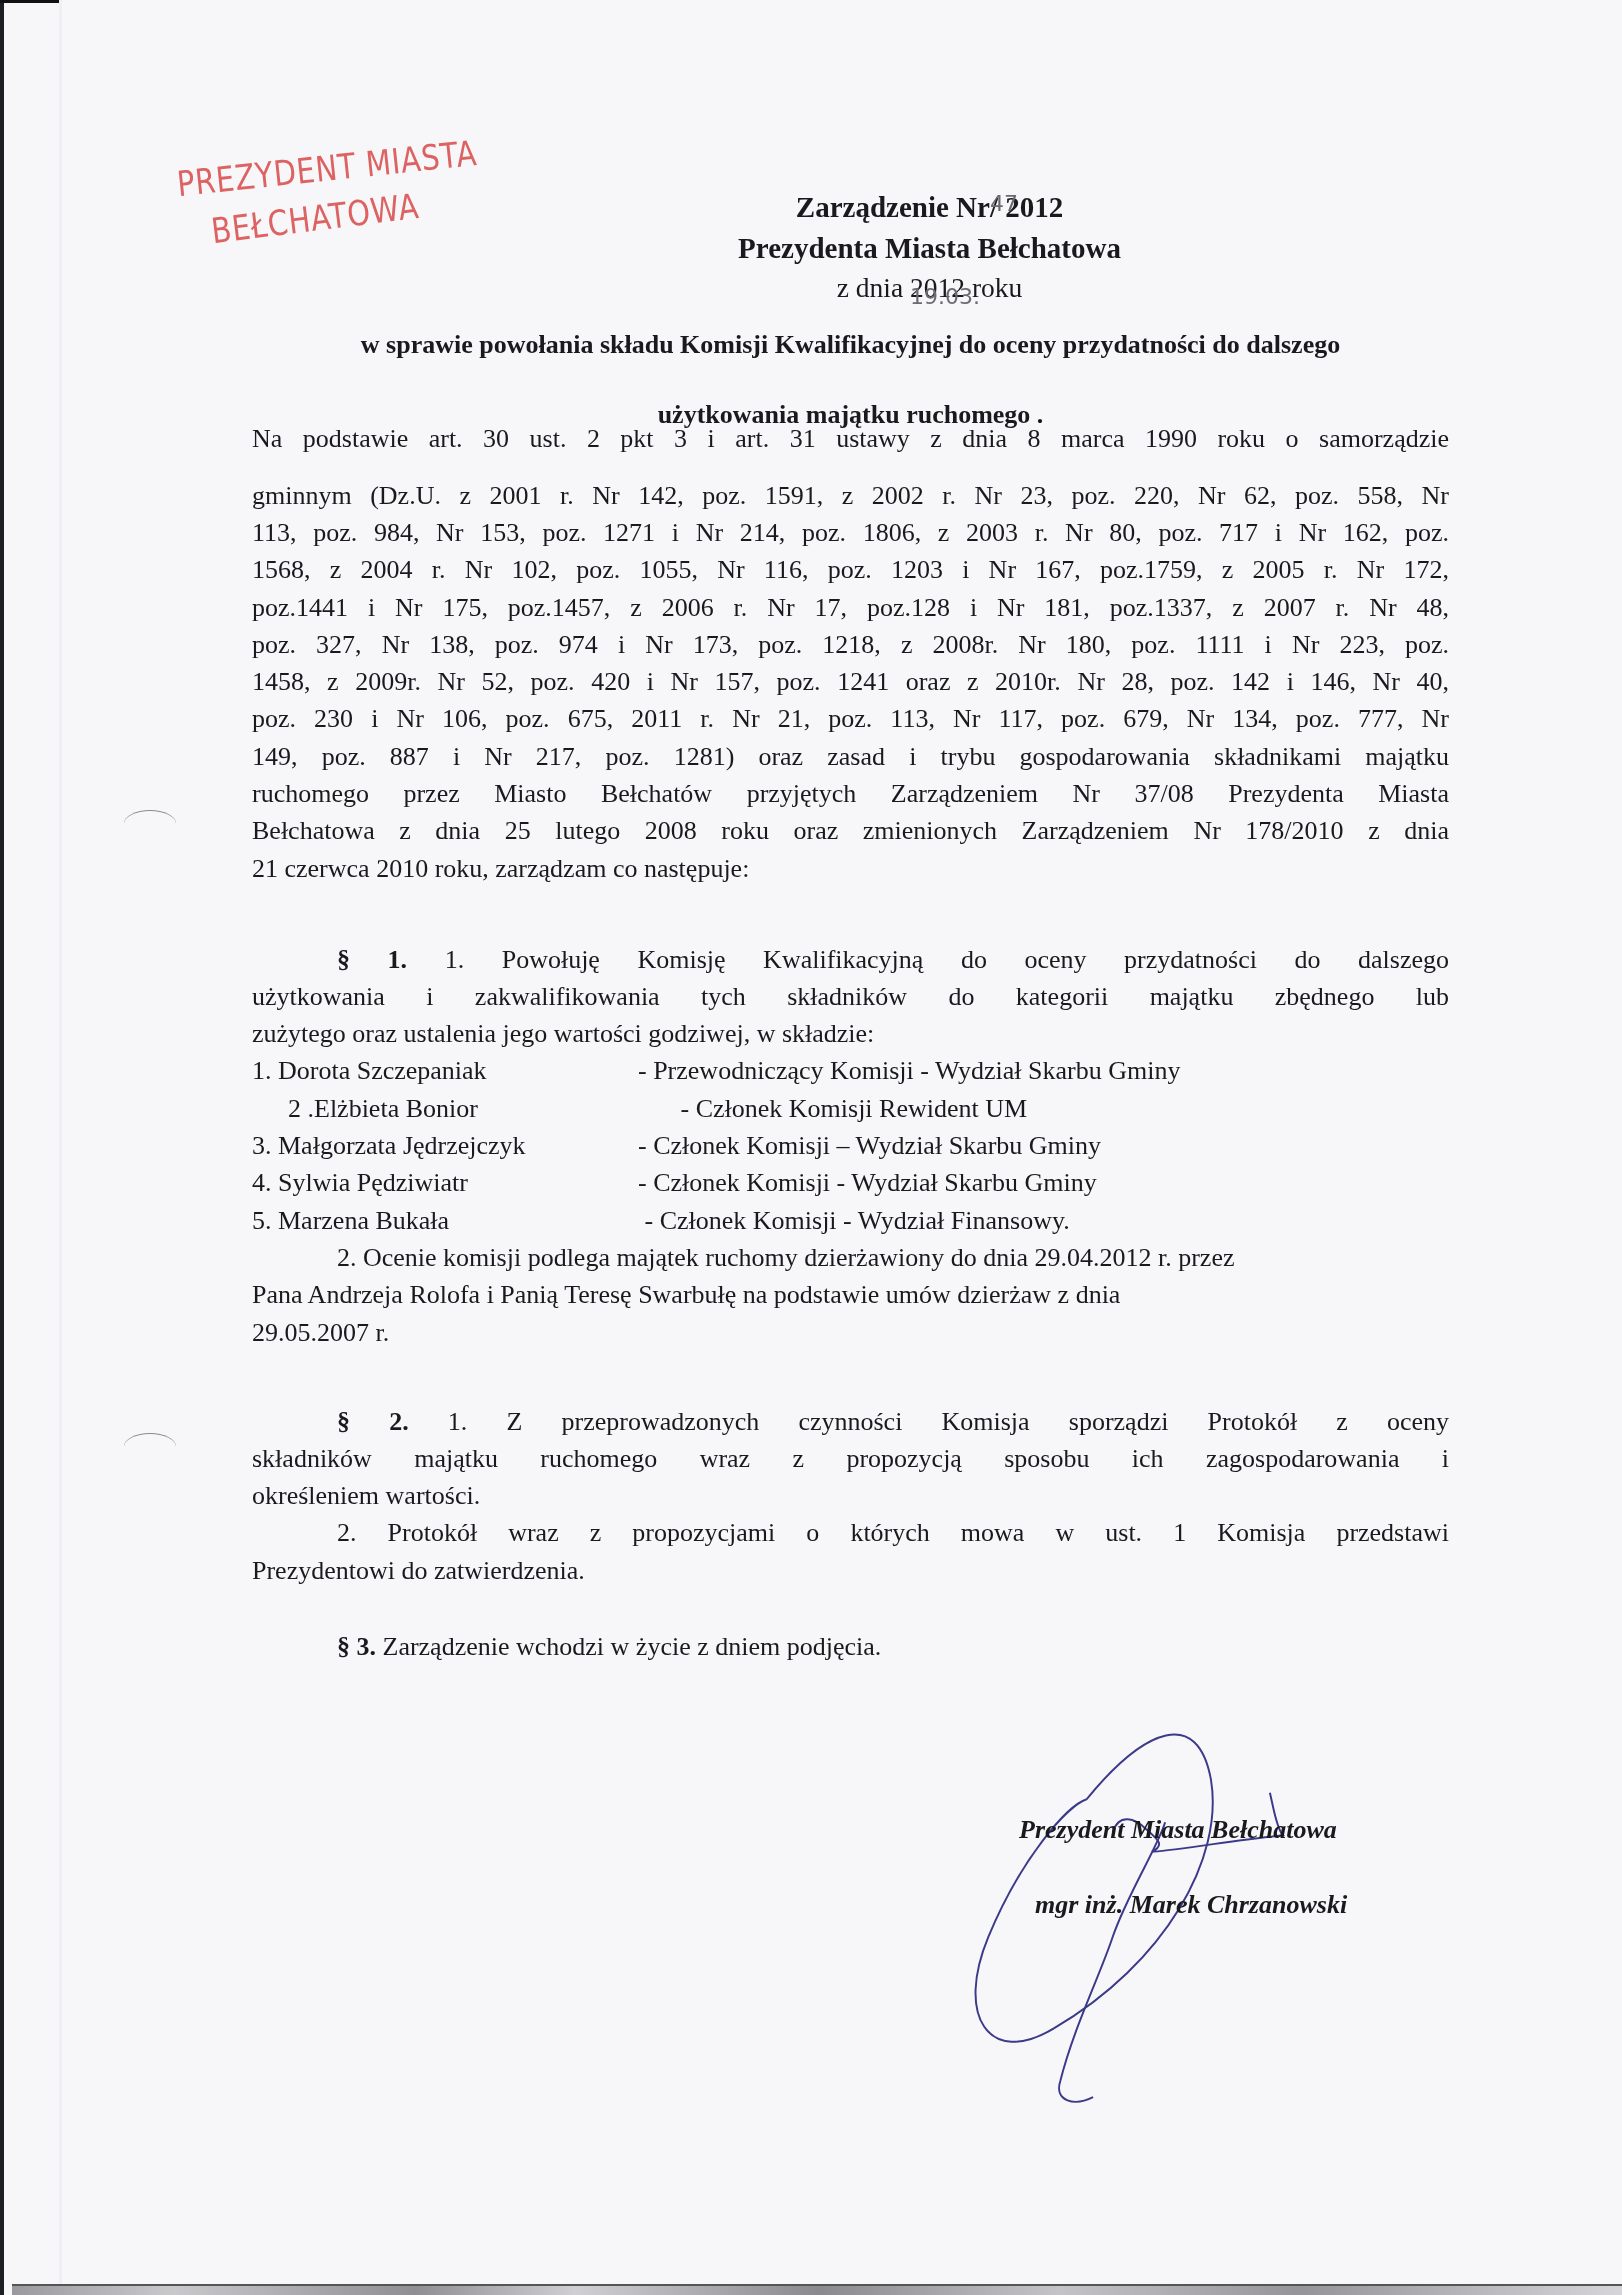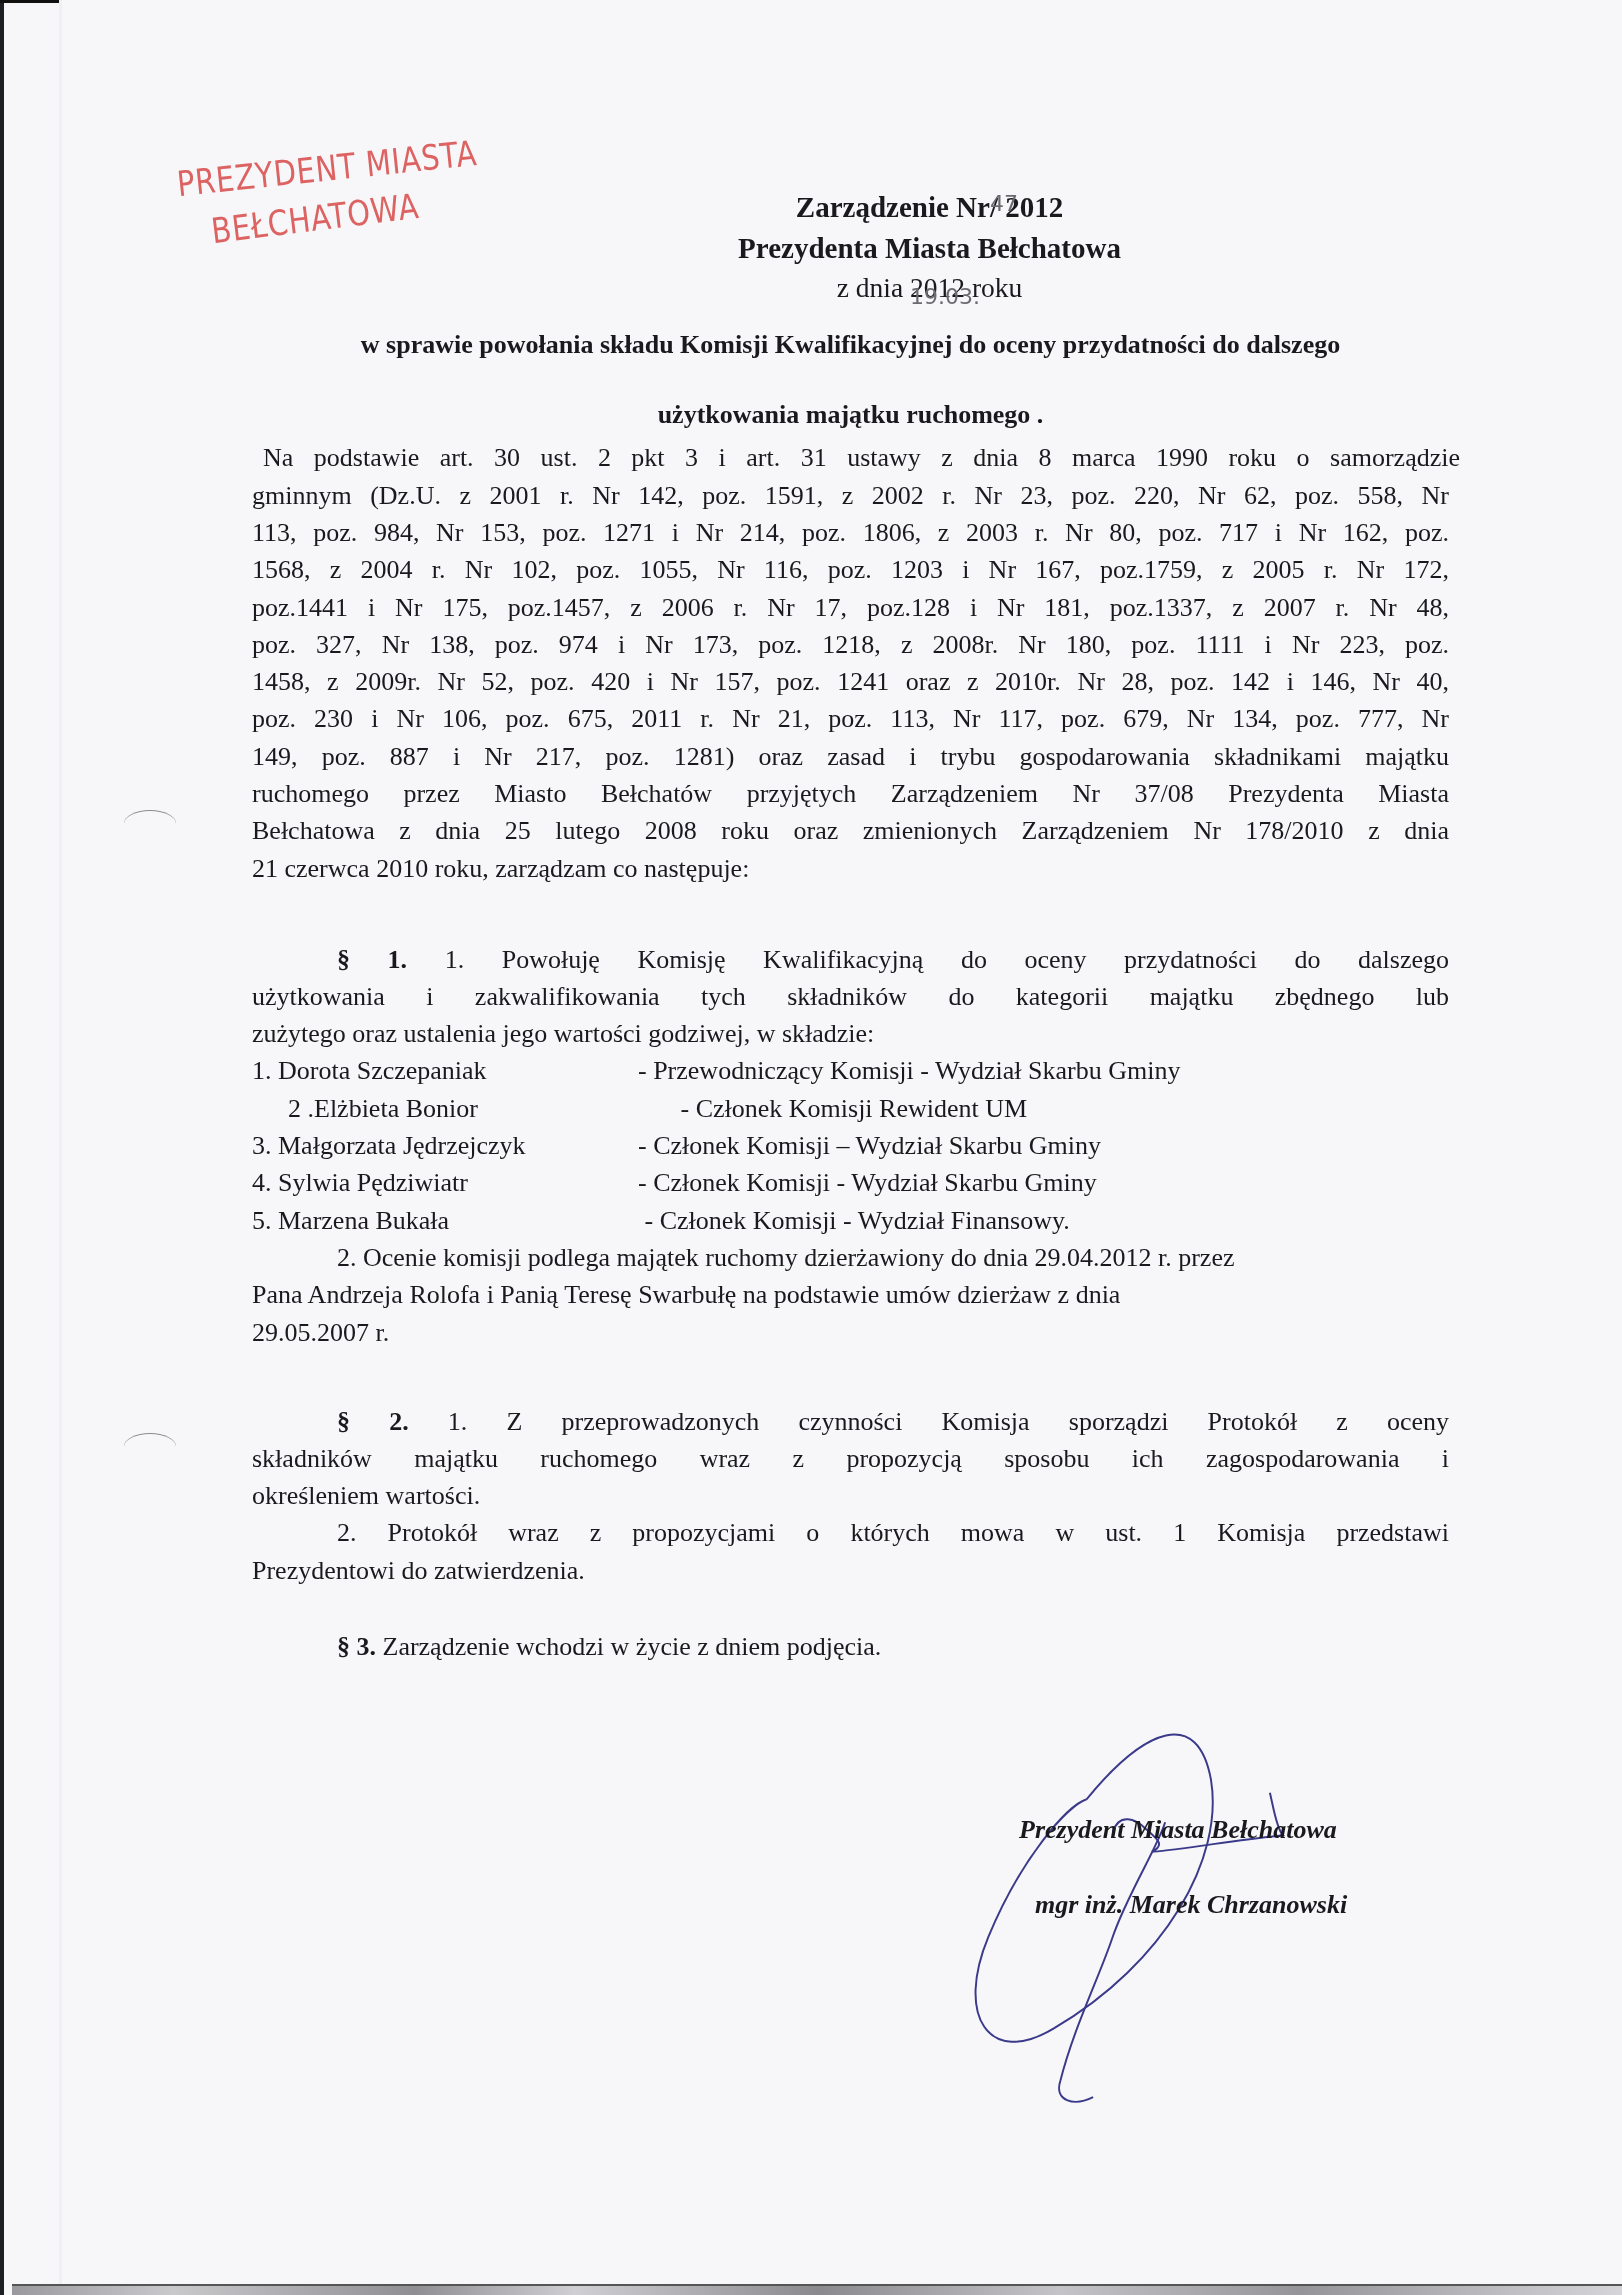--- a/index.html
+++ b/index.html
@@ -61,21 +61,21 @@
 <div class="title" style="top:232px;">Prezydenta Miasta Bełchatowa</div>
 <div class="title title-line3" style="top:272px; font-size:27.5px;">
   <span>z dnia</span>
   <span class="pencil" style="font-size:22px;margin-top:12px;">19.03.</span><span>2012 roku</span>
 </div>
 
 <div class="subject" style="top:330px;">w sprawie powołania składu Komisji Kwalifikacyjnej do oceny przydatności do dalszego</div>
 <div class="subject" style="top:368px;margin-top:32px;">użytkowania majątku ruchomego .</div>
 
 <div>
-  <div class="line justify" style="top:442px;margin-left:11px;">Na podstawie art. 30 ust. 2 pkt 3 i art. 31 ustawy z dnia 8 marca 1990 roku o samorządzie</div>
+  <div class="line justify" style="top:423px;">Na podstawie art. 30 ust. 2 pkt 3 i art. 31 ustawy z dnia 8 marca 1990 roku o samorządzie</div>
   <div class="line justify" style="top:480px;">gminnym (Dz.U. z 2001 r. Nr 142, poz. 1591, z 2002 r. Nr 23, poz. 220, Nr 62, poz. 558, Nr</div>
   <div class="line justify" style="top:517px;">113, poz. 984, Nr 153, poz. 1271 i Nr 214, poz. 1806, z 2003 r. Nr 80, poz. 717 i Nr 162, poz.</div>
   <div class="line justify" style="top:554px;">1568, z 2004 r. Nr 102, poz. 1055, Nr 116, poz. 1203 i Nr 167, poz.1759, z 2005 r. Nr 172,</div>
   <div class="line justify" style="top:592px;">poz.1441 i Nr 175, poz.1457, z 2006 r. Nr 17, poz.128 i Nr 181, poz.1337, z 2007 r. Nr 48,</div>
   <div class="line justify" style="top:629px;">poz. 327, Nr 138, poz. 974 i Nr 173, poz. 1218, z 2008r. Nr 180, poz. 1111 i Nr 223, poz.</div>
   <div class="line justify" style="top:666px;">1458, z 2009r. Nr 52, poz. 420 i Nr 157, poz. 1241 oraz z 2010r. Nr 28, poz. 142 i 146, Nr 40,</div>
   <div class="line justify" style="top:703px;">poz. 230 i  Nr 106, poz. 675, 2011 r. Nr 21, poz. 113, Nr 117, poz. 679, Nr 134, poz. 777, Nr</div>
   <div class="line justify" style="top:741px;">149, poz. 887 i  Nr 217, poz. 1281) oraz zasad i trybu gospodarowania składnikami majątku</div>
   <div class="line justify" style="top:778px;">ruchomego przez  Miasto Bełchatów przyjętych  Zarządzeniem Nr 37/08 Prezydenta Miasta</div>
   <div class="line justify" style="top:815px;">Bełchatowa z dnia 25 lutego 2008 roku oraz  zmienionych Zarządzeniem Nr 178/2010 z dnia</div>

